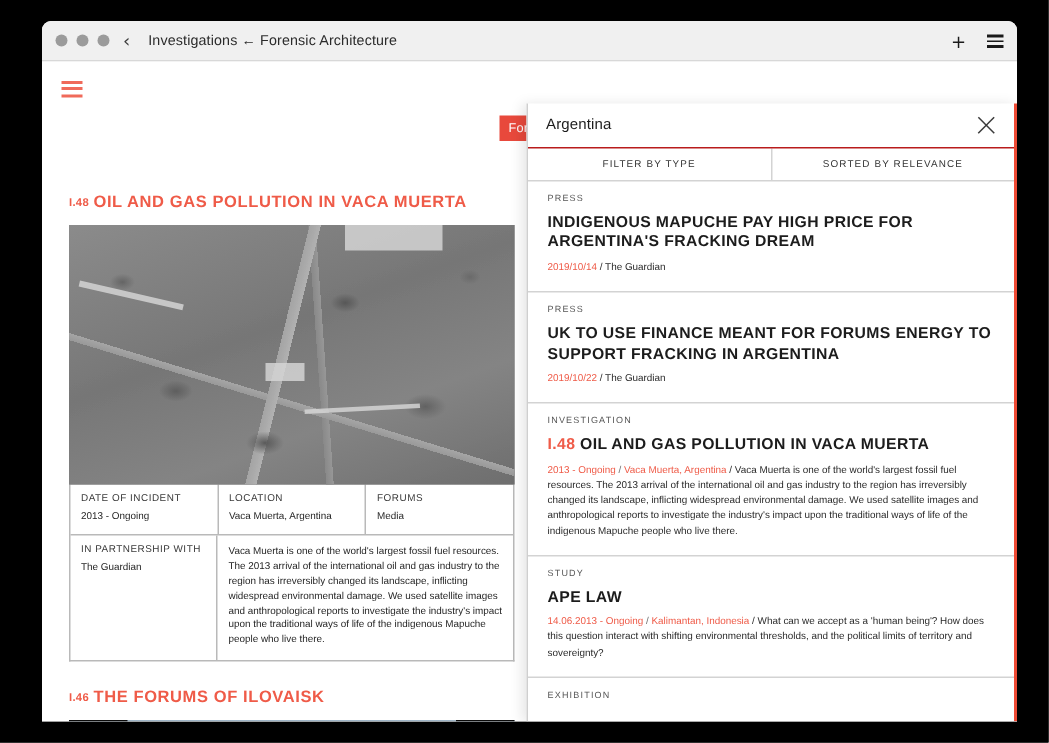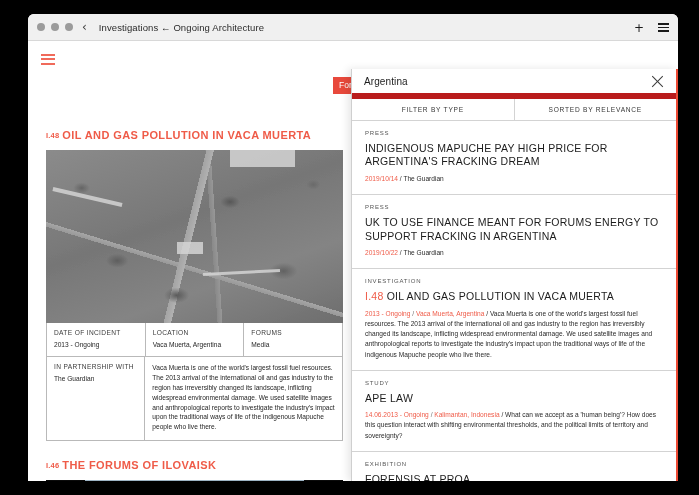--- a/index.html
+++ b/index.html
@@ -279,21 +279,21 @@
     z-index: 5;
     box-shadow: -3px 0 8px rgba(0,0,0,0.10);
   }
 
   .search-head {
     position: relative;
     height: 30px;
     display: flex;
     align-items: center;
     padding: 0 12px;
-    border-bottom: 6px solid #b91c1c;
+    border-bottom: 1px solid #b91c1c;
     flex: 0 0 auto;
   }
   .search-query {
     font-size: 10px;
     color: #1c1c1c;
     letter-spacing: 0.1px;
     background: transparent;
     border: none;
     outline: none;
     flex: 1;
@@ -340,21 +340,21 @@
   }
   .result:last-child { border-bottom: none; }
   .r-kind {
     font-size: 6px;
     letter-spacing: 0.8px;
     color: #565656;
     margin-bottom: 6px;
   }
   .r-title {
     font-size: 10.5px;
-    font-weight: normal;
+    font-weight: bold;
     color: #1c1c1c;
     letter-spacing: 0.25px;
     line-height: 1.28;
     margin-bottom: 5px;
   }
   .r-title .num { color: #ef5b48; }
   .r-meta {
     font-size: 6.6px;
     line-height: 1.55;
     color: #2a2a2a;
@@ -369,21 +369,21 @@
 
   <div class="browser-window">
 
     <div class="titlebar">
       <div class="traffic">
         <span class="dot"></span>
         <span class="dot"></span>
         <span class="dot"></span>
       </div>
       <span class="back-chevron">‹</span>
-      <span class="tab-title">Investigations ← Ongoing Architecture</span>
+      <span class="tab-title">Investigations ← Forensic Architecture</span>
       <div class="titlebar-right">
         <span class="tb-icon">+</span>
         <span class="tb-icon hamburger">
             <i></i>
             <i></i>
             <i></i>
           </span>
       </div>
     </div>
 
@@ -491,21 +491,20 @@
           </div>
 
           <div class="result">
             <div class="r-kind">STUDY</div>
             <div class="r-title">APE LAW</div>
             <div class="r-meta"><span class="accent">14.06.2013 - Ongoing</span><span class="sep"> / </span><span class="accent">Kalimantan, Indonesia</span><span> / What can we accept as a 'human being'? How does this question interact with shifting environmental thresholds, and the political limits of territory and sovereignty?</span></div>
           </div>
 
           <div class="result">
             <div class="r-kind">EXHIBITION</div>
-            <div class="r-title">FORENSIS AT PROA</div>
 
           </div>
 
         </div>
       </div>
 
     </div>
   </div>
 </div>
 

